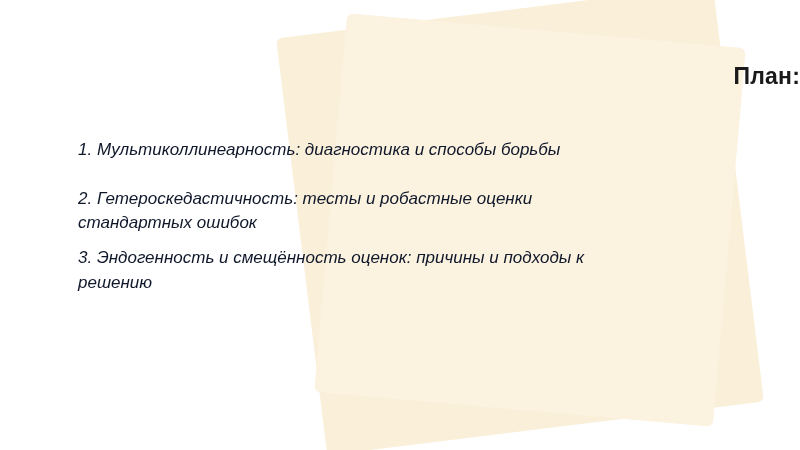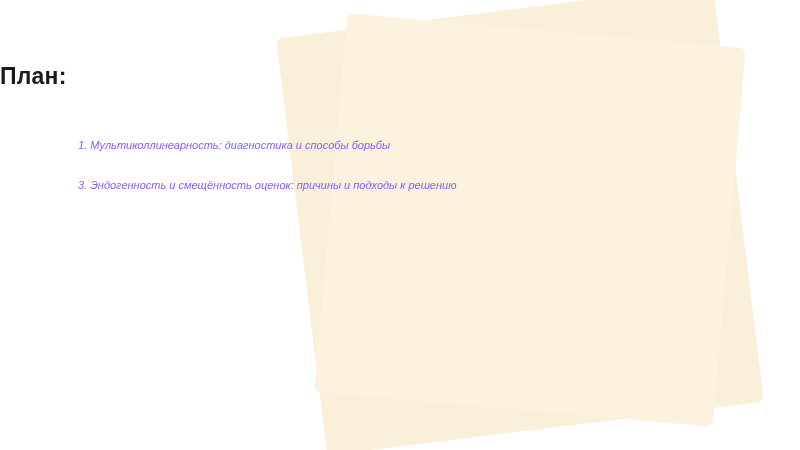--- a/index.html
+++ b/index.html
@@ -45,37 +45,37 @@
     position: relative;
     z-index: 2;
     width: 800px;
     height: 450px;
   }
   .title {
     position: absolute;
     left: 0;
     top: 63px;
     width: 800px;
-    text-align: left;
+    text-align: right;
     font-size: 23px;
     font-weight: bold;
     color: #1a1a1a;
     letter-spacing: 0.2px;
   }
   .list {
     position: absolute;
     left: 78px;
     top: 138px;
     width: 560px;
   }
   .item {
     font-style: italic;
-    font-size: 11px;
+    font-size: 17px;
     line-height: 1.45;
-    color: #8b5cf6;
+    color: #0f172a;
     margin-bottom: 24px;
   }
   .item:last-child {
     margin-bottom: 14px;
   }
   .item.tight {
     margin-bottom: 10px;
   }
 </style>
 </head>
@@ -85,17 +85,18 @@
 
   <div class="paper-blob"></div>
   <div class="paper-blob b2"></div>
 
   <div class="content">
 
     <div class="title">План:</div>
 
     <div class="list">
       <div class="item">1. Мультиколлинеарность: диагностика и способы борьбы</div>
+      <div class="item tight">2. Гетероскедастичность: тесты и робастные оценки стандартных ошибок</div>
       <div class="item">3. Эндогенность и смещённость оценок: причины и подходы к решению</div>
     </div>
 
   </div>
 </div>
 
 </body></html>

